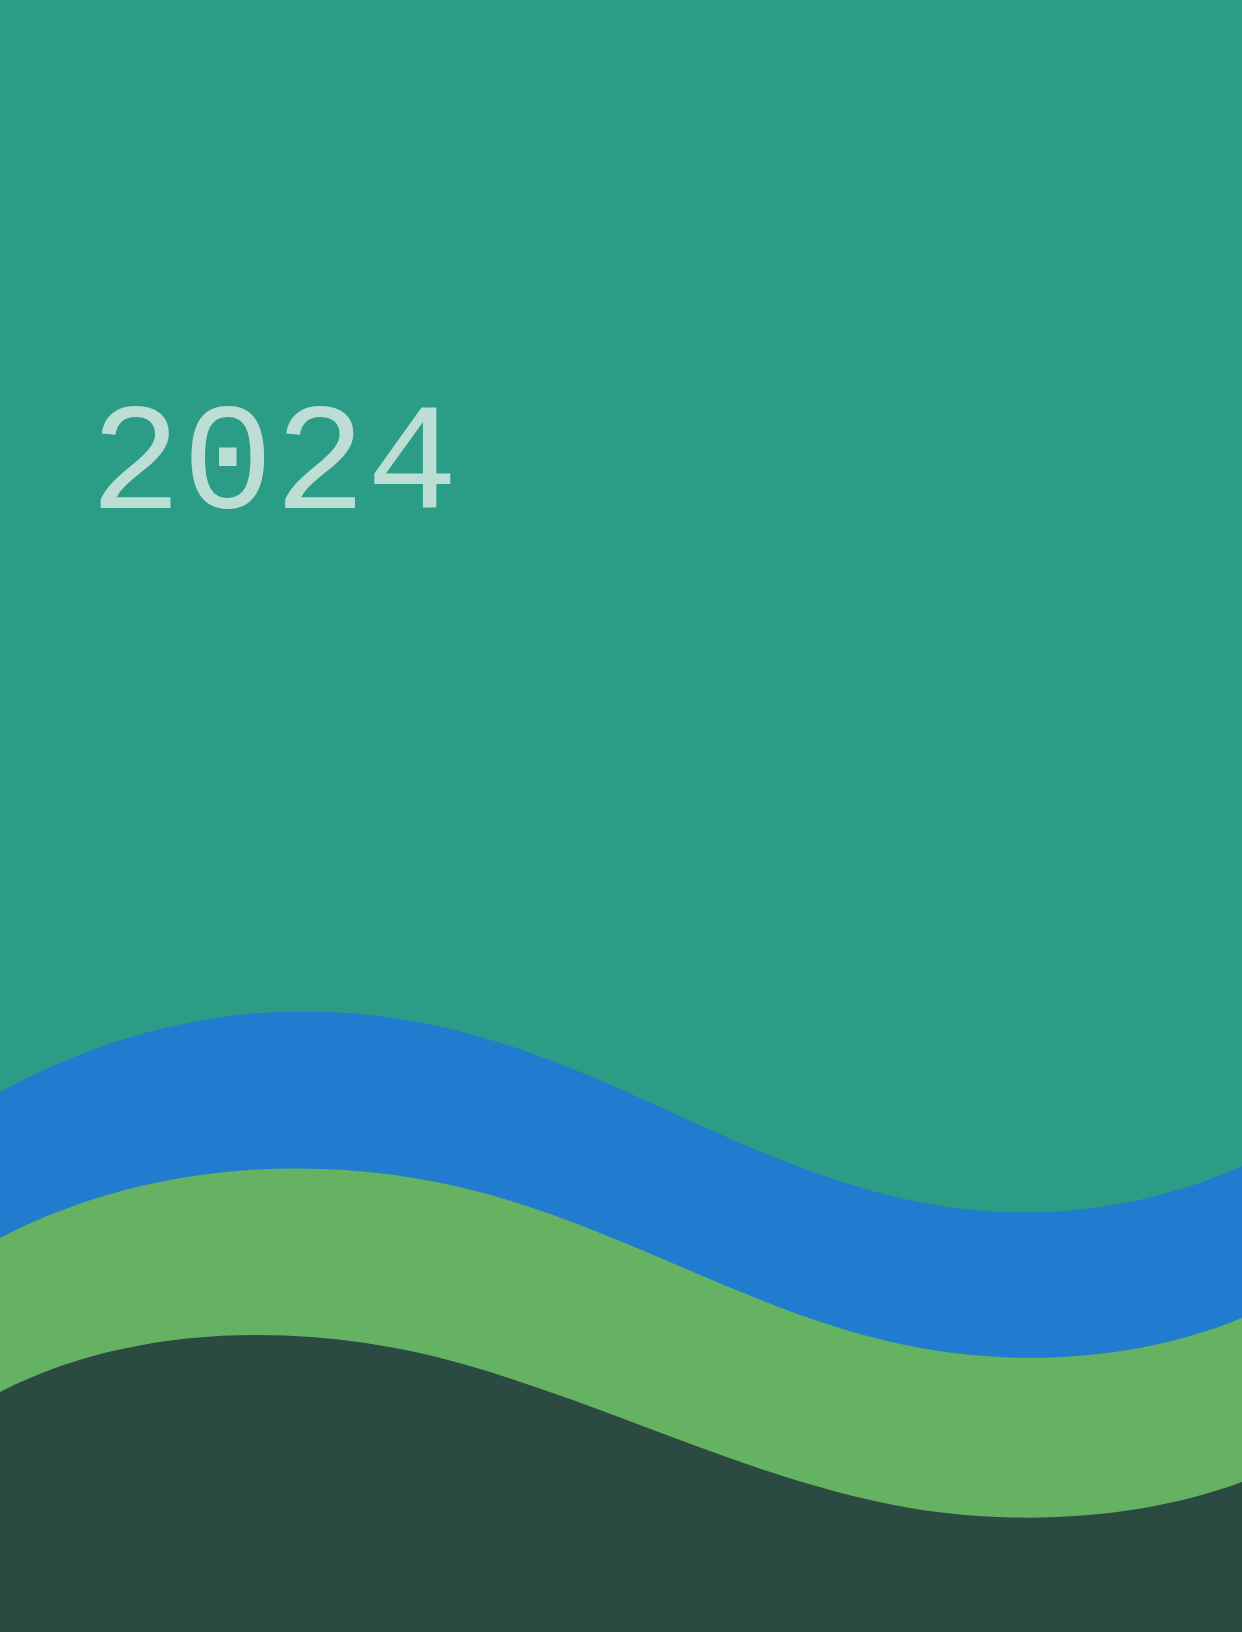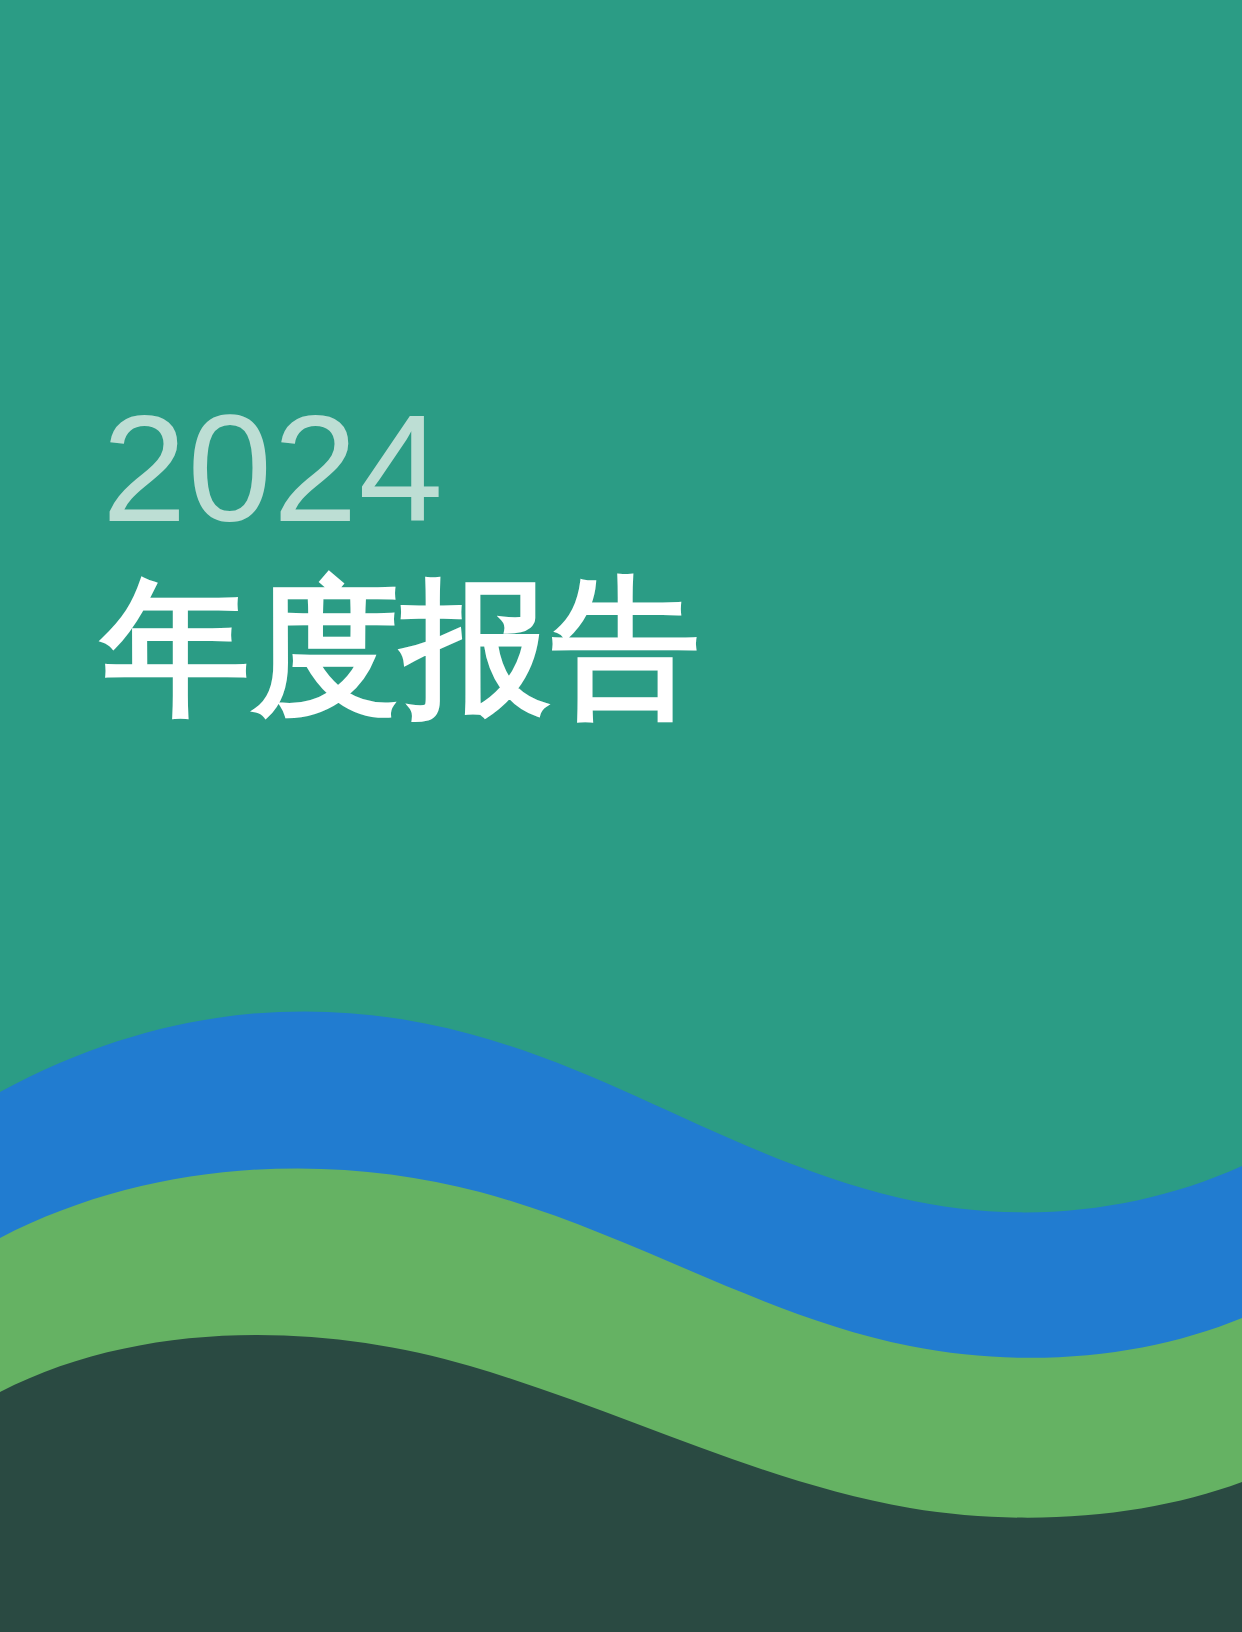--- a/index.html
+++ b/index.html
@@ -20,23 +20,24 @@
     position: absolute;
     left: 0;
     top: 0;
     width: 1242px;
     height: 1632px;
     display: block;
   }
   
   #title-block {
     position: absolute;
-    left: 102px;
+    left: 90px;
     top: 392px;
     width: 900px;
+    font-family: Liberation Mono, monospace;
   }
   #year {
     font-size: 152px;
     line-height: 1.0;
     font-weight: 300;
     letter-spacing: 1px;
     color: #BDDED4;
     margin: 0;
     padding: 0;
     white-space: nowrap;
@@ -69,16 +70,15 @@
 
   <svg id="waves" viewBox="0 0 1242 1632" preserveAspectRatio="none" aria-hidden="true">
     <rect x="0" y="0" width="1242" height="1632" fill="#2B9C85"></rect>
     <path id="wave-blue" d="M0,1092 C170,1000 330,996 470,1034 C620,1074 740,1160 900,1198 C1020,1226 1140,1212 1242,1166 L1242,1632 L0,1632 Z" fill="#217CD0"></path>
     <path id="wave-light-green" d="M0,1238 C150,1160 330,1152 480,1192 C630,1232 760,1316 910,1346 C1030,1370 1150,1356 1242,1318 L1242,1632 L0,1632 Z" fill="#65B263"></path>
     <path id="wave-dark-green" d="M0,1392 C140,1320 320,1322 470,1366 C620,1410 760,1482 910,1508 C1030,1528 1150,1516 1242,1482 L1242,1632 L0,1632 Z" fill="#2A4A42"></path>
   </svg>
 
   <div id="title-block">
     <div id="year">2024</div>
-    <div id="main-title">年度报告</div>
   </div>
 
 </div>
 
 </body></html>

